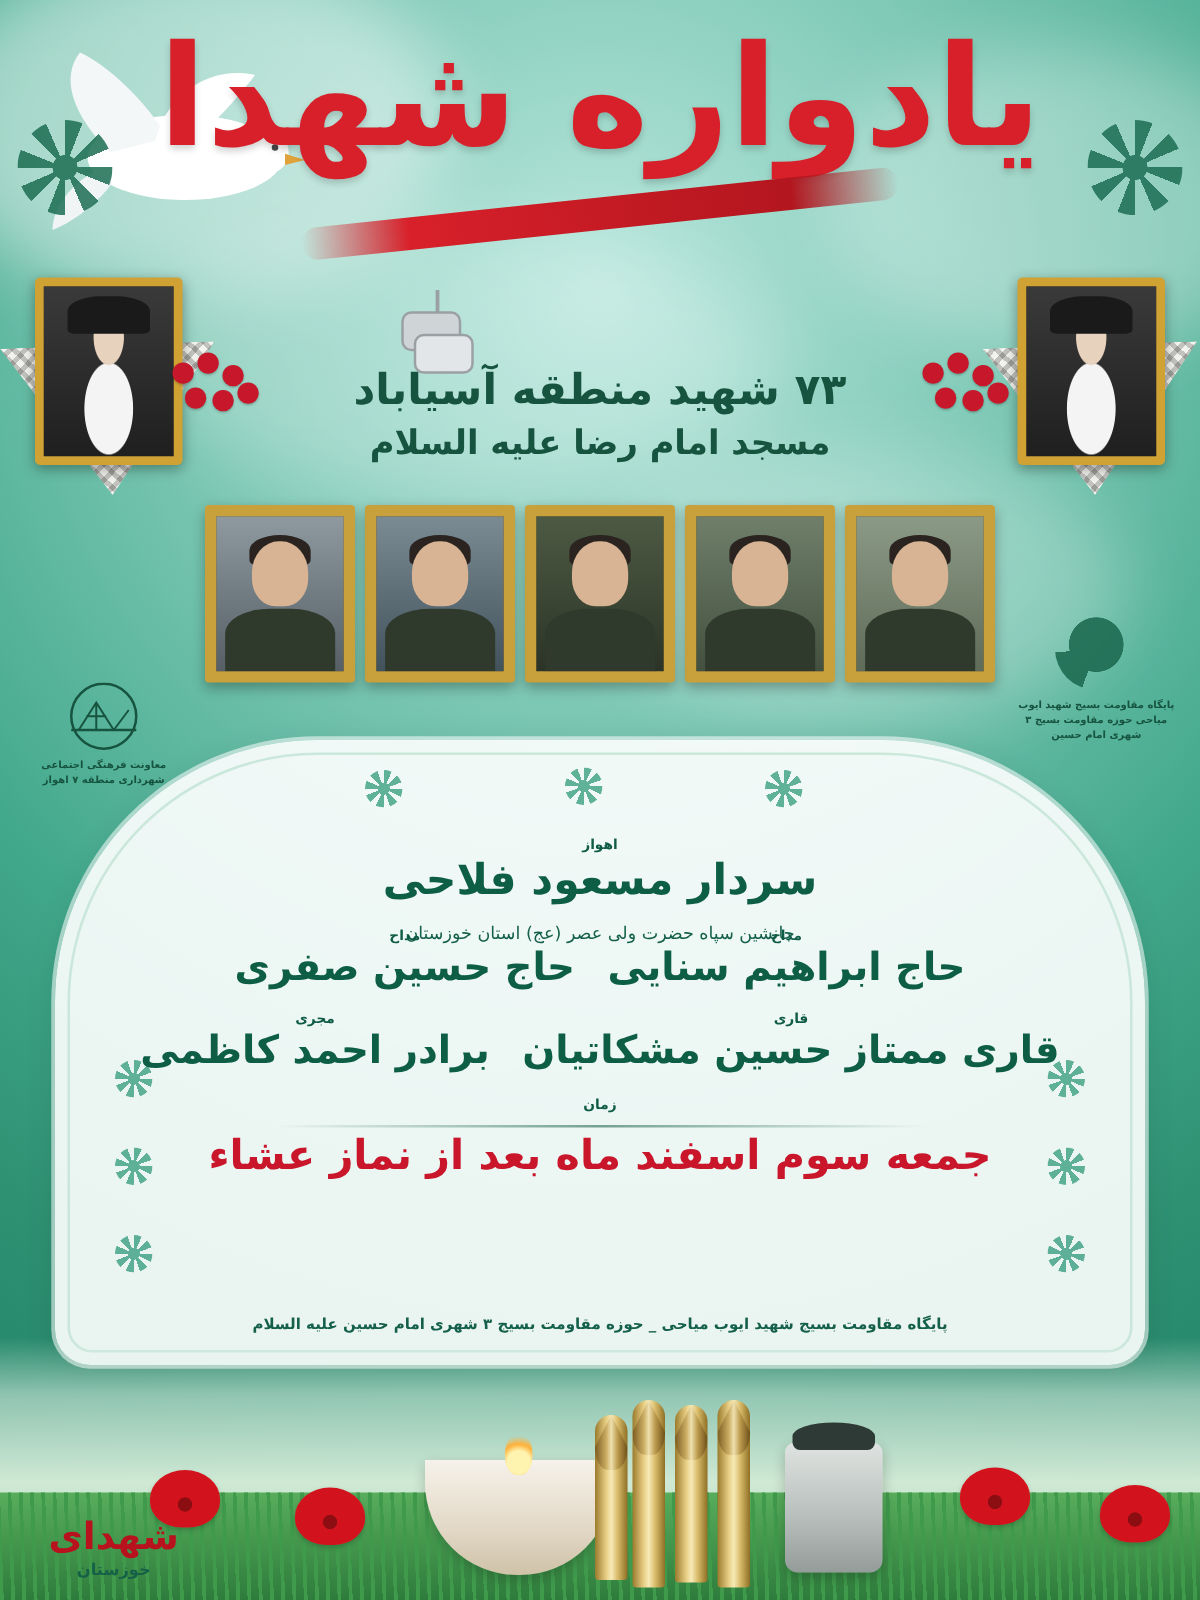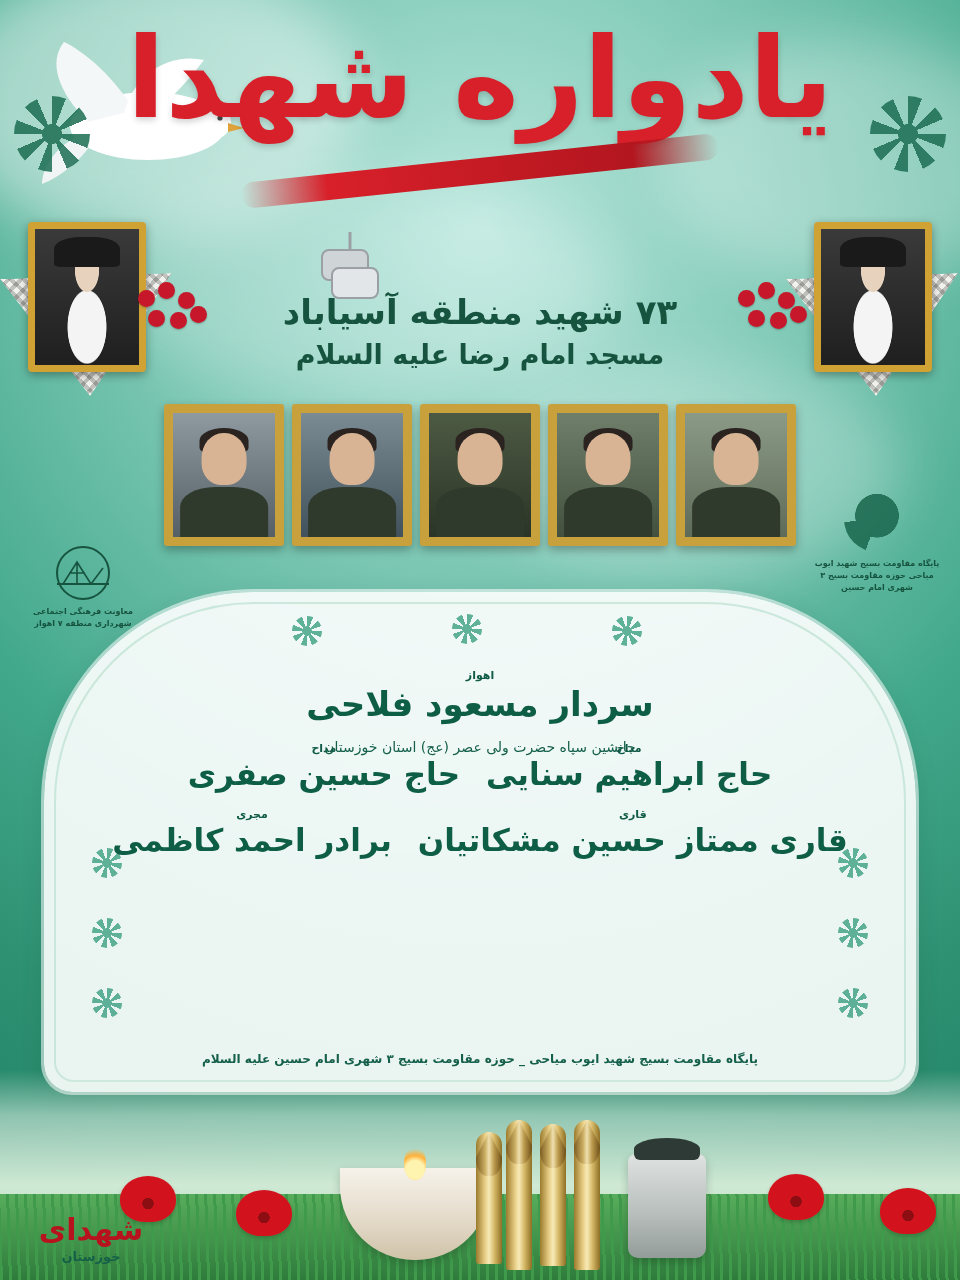--- a/index.html
+++ b/index.html
@@ -464,20 +464,25 @@
         <div class="tag">قاری</div>
         <div class="name-green small">قاری ممتاز حسین مشکاتیان</div>
       </div>
       <div class="pair-item">
         <div class="tag">مجری</div>
         <div class="name-green small">برادر احمد کاظمی</div>
       </div>
     </div>
   </div>
 
+  <div class="prog" style="top:872px">
+    <div class="tag">زمان</div>
+    <div class="divider-rule"></div>
+    <div class="name-red">جمعه سوم اسفند ماه بعد از نماز عشاء</div>
+  </div>
 
 
   <div class="footer-note">پایگاه مقاومت بسیج شهید ایوب میاحی _ حوزه مقاومت بسیج ۳ شهری امام حسین علیه السلام</div>
 
   <div class="bottom">
     <div class="grass"></div>
 
     <div class="poppy" style="left:120px;bottom:58px">
         <div class="petal"></div>
       </div>

